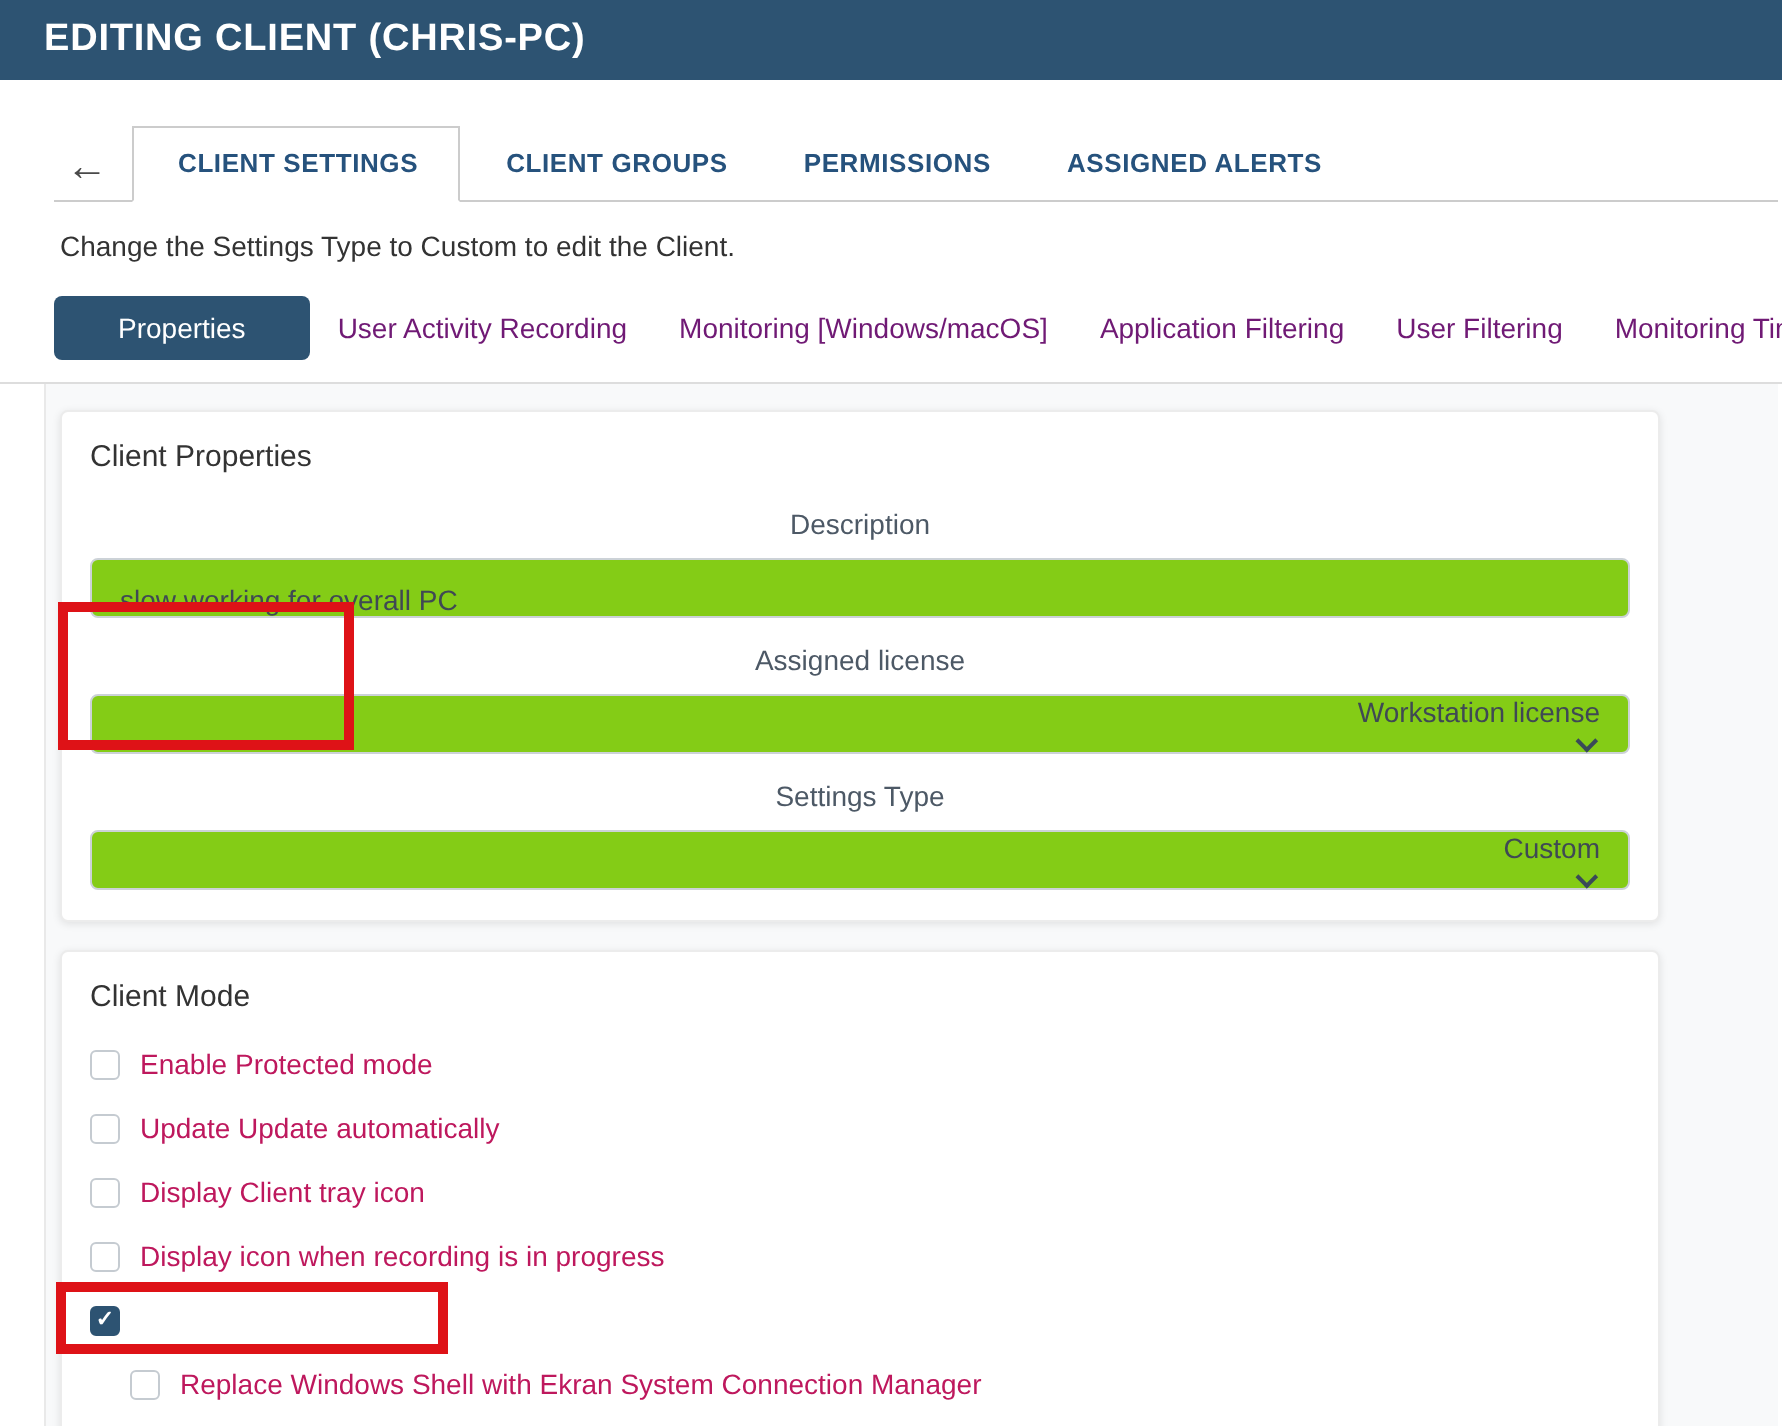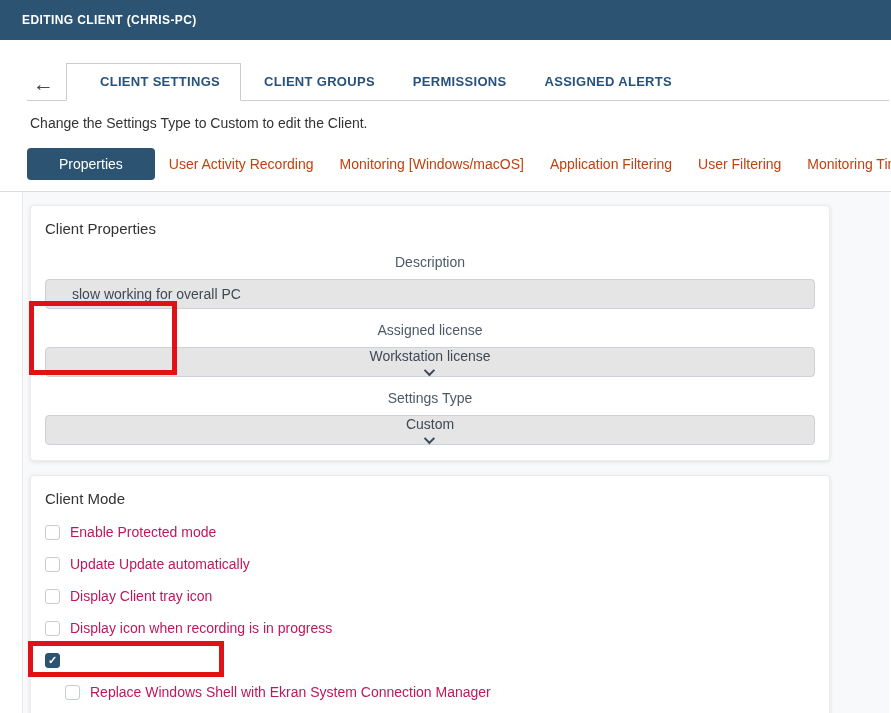--- a/index.html
+++ b/index.html
@@ -15,21 +15,21 @@
   
   .app-header {
     height:40px;
     background:#2d5372;
     display:flex;
     align-items:center;
     padding-left:22px;
   }
   .app-header .title {
     color:#ffffff;
-    font-size:12px;
+    font-size:19px;
     font-weight:700;
     letter-spacing:.4px;
   }
 
   
   .tabbar-wrap { padding-top:23px; margin:0 2px 0 27px; }
   .tabbar {
     display:flex;
     align-items:flex-end;
     border-bottom:1px solid #cccccc;
@@ -48,40 +48,40 @@
     letter-spacing:.3px;
     padding:10px 15px 11px 15px;
     white-space:nowrap;
     cursor:pointer;
   }
   .tab.active {
     background:#ffffff;
     border:1px solid #cccccc;
     border-bottom:1px solid #ffffff;
     margin-bottom:-1px;
-    padding:10px 20px 11px 33px;
+    padding:10px 20px 11px 22px;
   }
   .tab + .tab { margin-left:8px; }
 
   
   .notice {
     margin:14px 0 0 30px;
     font-size:14px;
     color:#333333;
   }
 
   
   .subtabs {
     margin:17px 0 0 27px;
     display:flex;
     align-items:center;
   }
   .subtab {
     font-size:14px;
-    color:#c2410c;
+    color:#701a75;
     margin-right:26px;
     white-space:nowrap;
     cursor:pointer;
   }
   .subtab.active {
     background:#2d5372;
     color:#ffffff;
     border-radius:4px;
     padding:8px 32px;
     margin-right:14px;
@@ -118,24 +118,24 @@
     font-size:14px;
     color:#4d5966;
     margin-bottom:9px;
     text-align:center;
   }
   .text-input, .select {
     height:30px;
     width:100%;
     border:1px solid #ccd2d7;
     border-radius:4px;
-    background:#e5e5e5;
-    display:flex;
-    align-items:center;
-    padding:0 26px;
+    background:#84cc16;
+    display:flex;
+    align-items:flex-end;
+    padding:0 14px;
     font-size:14px;
     color:#3f4954;
     margin-bottom:13px;
   }
   .select { justify-content:space-between; cursor:pointer;flex-direction:column; }
   .chevron {
     width:8px; height:8px;
     border-right:2px solid #3a4a58;
     border-bottom:2px solid #3a4a58;
     transform:rotate(45deg) translateY(-2px);

